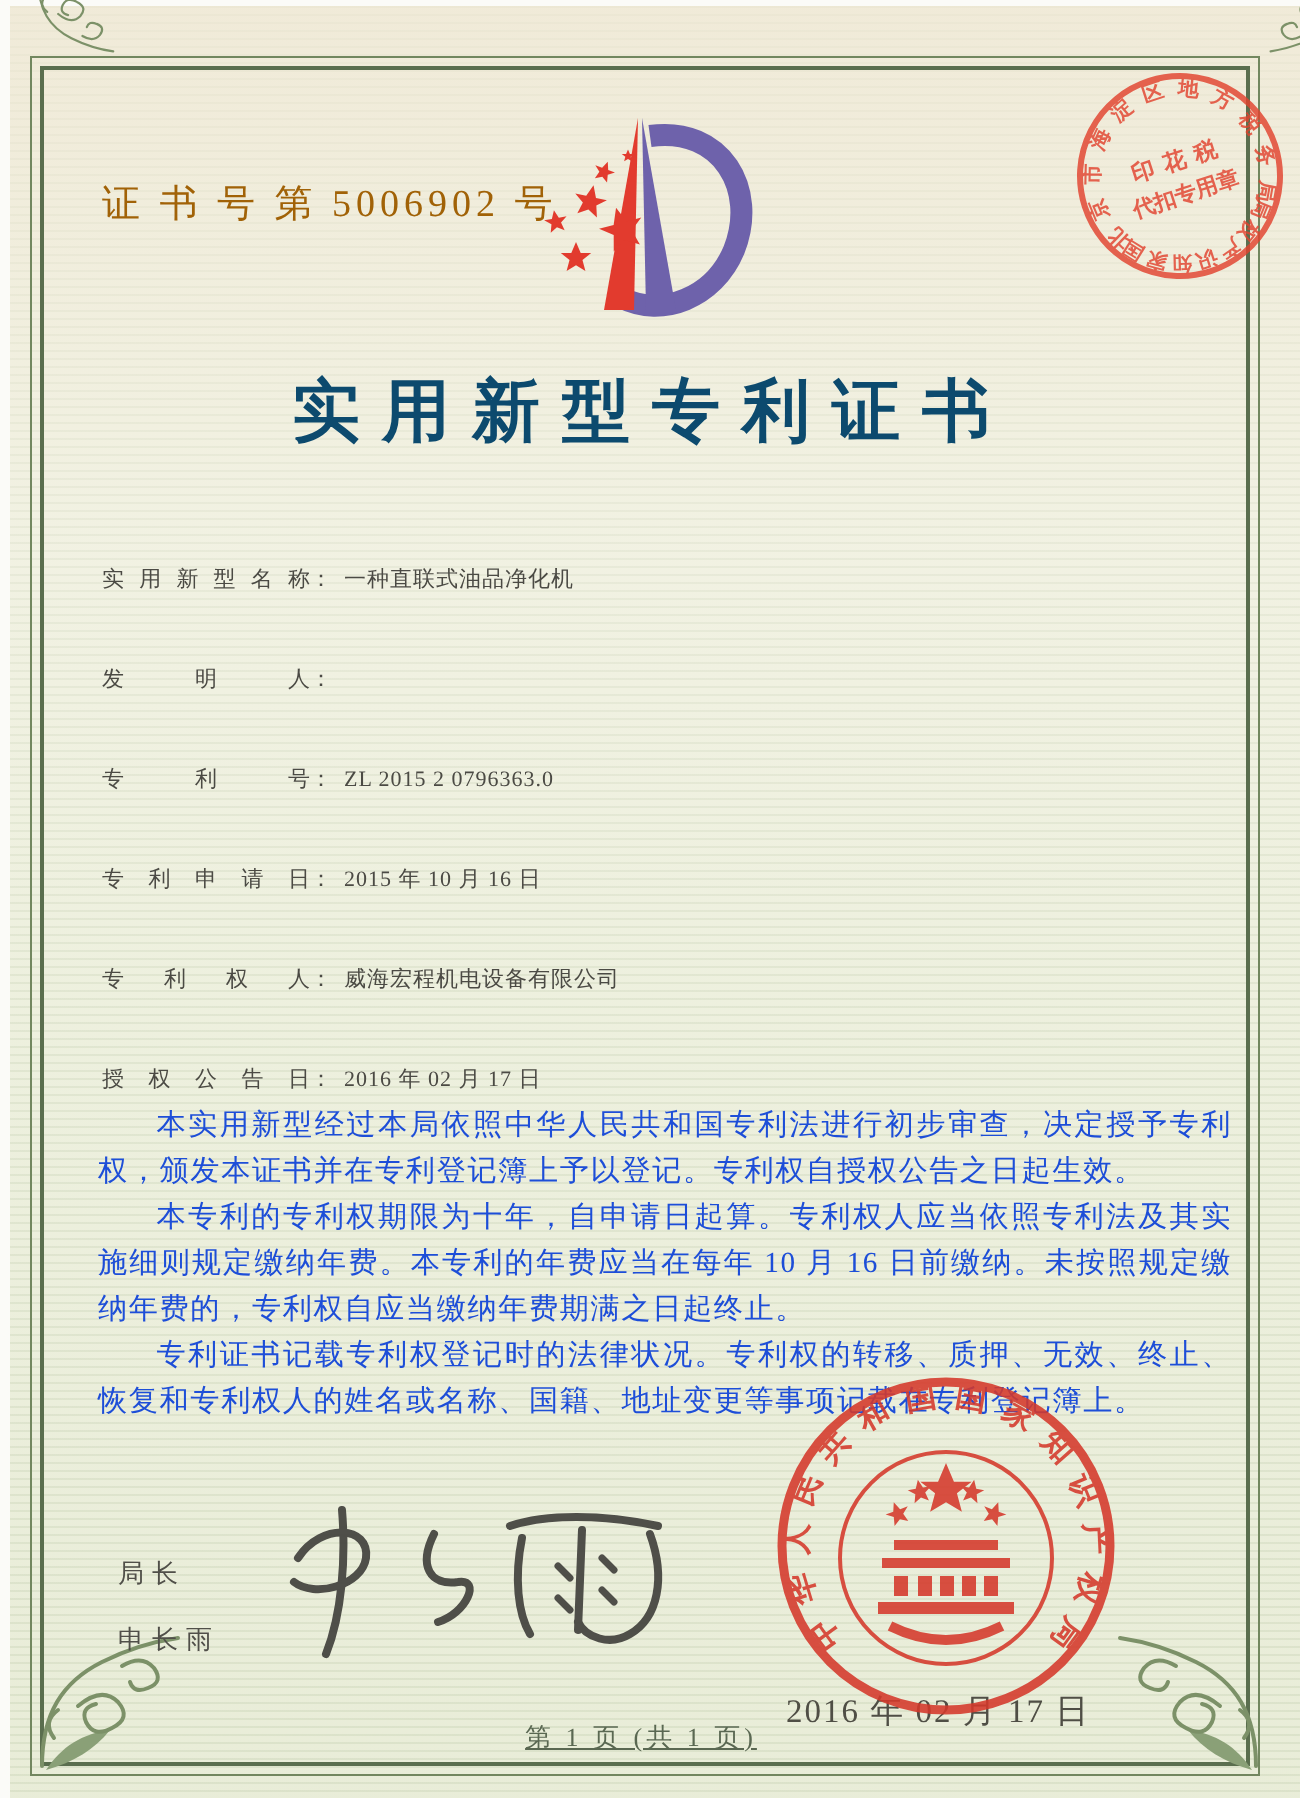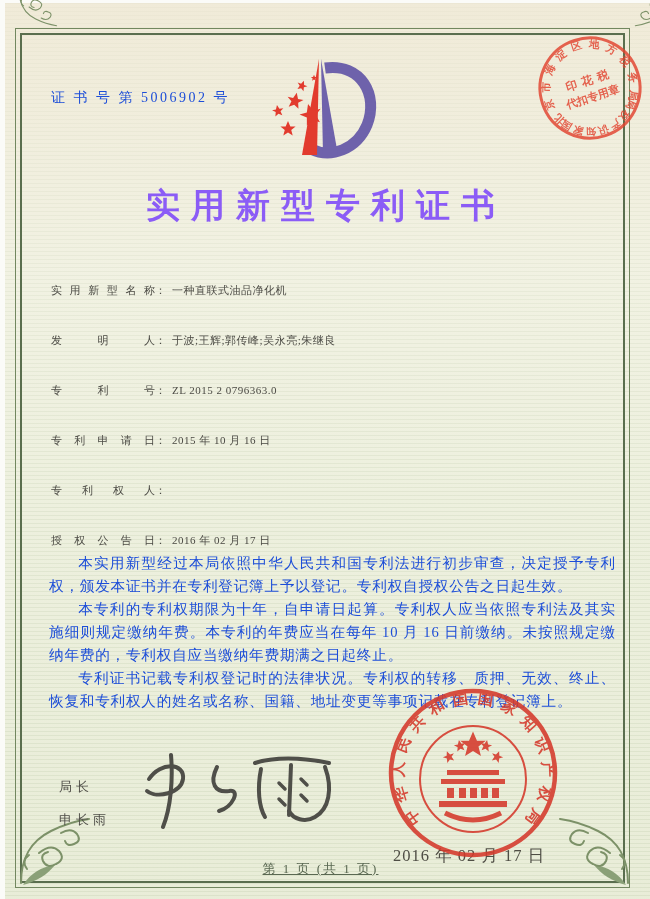--- a/index.html
+++ b/index.html
@@ -37,31 +37,31 @@
     border:2px solid #5a6e4e;z-index:2;
   }
   .flourish{position:absolute;z-index:3;}
   .fl-bl{left:12px;bottom:8px;}
   .fl-br{right:18px;bottom:8px;transform:scaleX(-1);}
   .fl-tl{left:12px;top:26px;transform:scaleY(-1) scale(0.55);transform-origin:left top;}
   .fl-tr{right:18px;top:26px;transform:scaleX(-1) scaleY(-1) scale(0.55);transform-origin:right top;}
 
   .cert-number{
     position:absolute;left:46px;top:86px;z-index:4;
-    font-size:14px;letter-spacing:2.5px;color:#1d4ed8;
+    font-size:19px;letter-spacing:2.5px;color:#a16207;
   }
   .logo{position:absolute;left:256px;top:50px;z-index:4;}
   .tax-stamp{
     position:absolute;left:522px;top:22px;z-index:5;
     transform:rotate(-18deg);opacity:0.82;
   }
   .tax-stamp text{font-family:"Liberation Serif","DejaVu Serif",serif;font-weight:bold;}
   .title{
     position:absolute;left:0;right:14px;top:180px;z-index:4;
-    text-align:center;font-size:34px;font-weight:700;color:#8b5cf6;
+    text-align:center;font-size:34px;font-weight:700;color:#0c4a6e;
     letter-spacing:11px;text-indent:11px;
   }
   .fields{position:absolute;left:46px;top:276px;right:34px;z-index:4;}
   .field-row{
     display:flex;align-items:flex-end;
     margin-bottom:27px;line-height:23px;
     font-size:11px;color:#4b4a44;
   }
   .field-label{
     display:inline-block;width:104px;
@@ -171,35 +171,35 @@
 
   <div class="fields" id="fields">
       <div class="field-row">
         <span class="field-label">实用新型名称</span>
         <span class="field-colon">：</span>
         <span class="field-value">一种直联式油品净化机</span>
       </div>
       <div class="field-row">
         <span class="field-label">发明人</span>
         <span class="field-colon">：</span>
-        <span class="field-value">于波;王辉;郭传峰;吴永亮;朱继良</span>
       </div>
       <div class="field-row">
         <span class="field-label">专利号</span>
         <span class="field-colon">：</span>
         <span class="field-value">ZL 2015 2 0796363.0</span>
       </div>
       <div class="field-row">
         <span class="field-label">专利申请日</span>
         <span class="field-colon">：</span>
         <span class="field-value">2015 年 10 月 16 日</span>
       </div>
       <div class="field-row">
         <span class="field-label">专利权人</span>
         <span class="field-colon">：</span>
+        <span class="field-value">威海宏程机电设备有限公司</span>
       </div>
       <div class="field-row">
         <span class="field-label">授权公告日</span>
         <span class="field-colon">：</span>
         <span class="field-value">2016 年 02 月 17 日</span>
       </div>
     </div>
 
   <div class="body-text" id="paragraphs">
       <p>本实用新型经过本局依照中华人民共和国专利法进行初步审查，决定授予专利权，颁发本证书并在专利登记簿上予以登记。专利权自授权公告之日起生效。</p>

